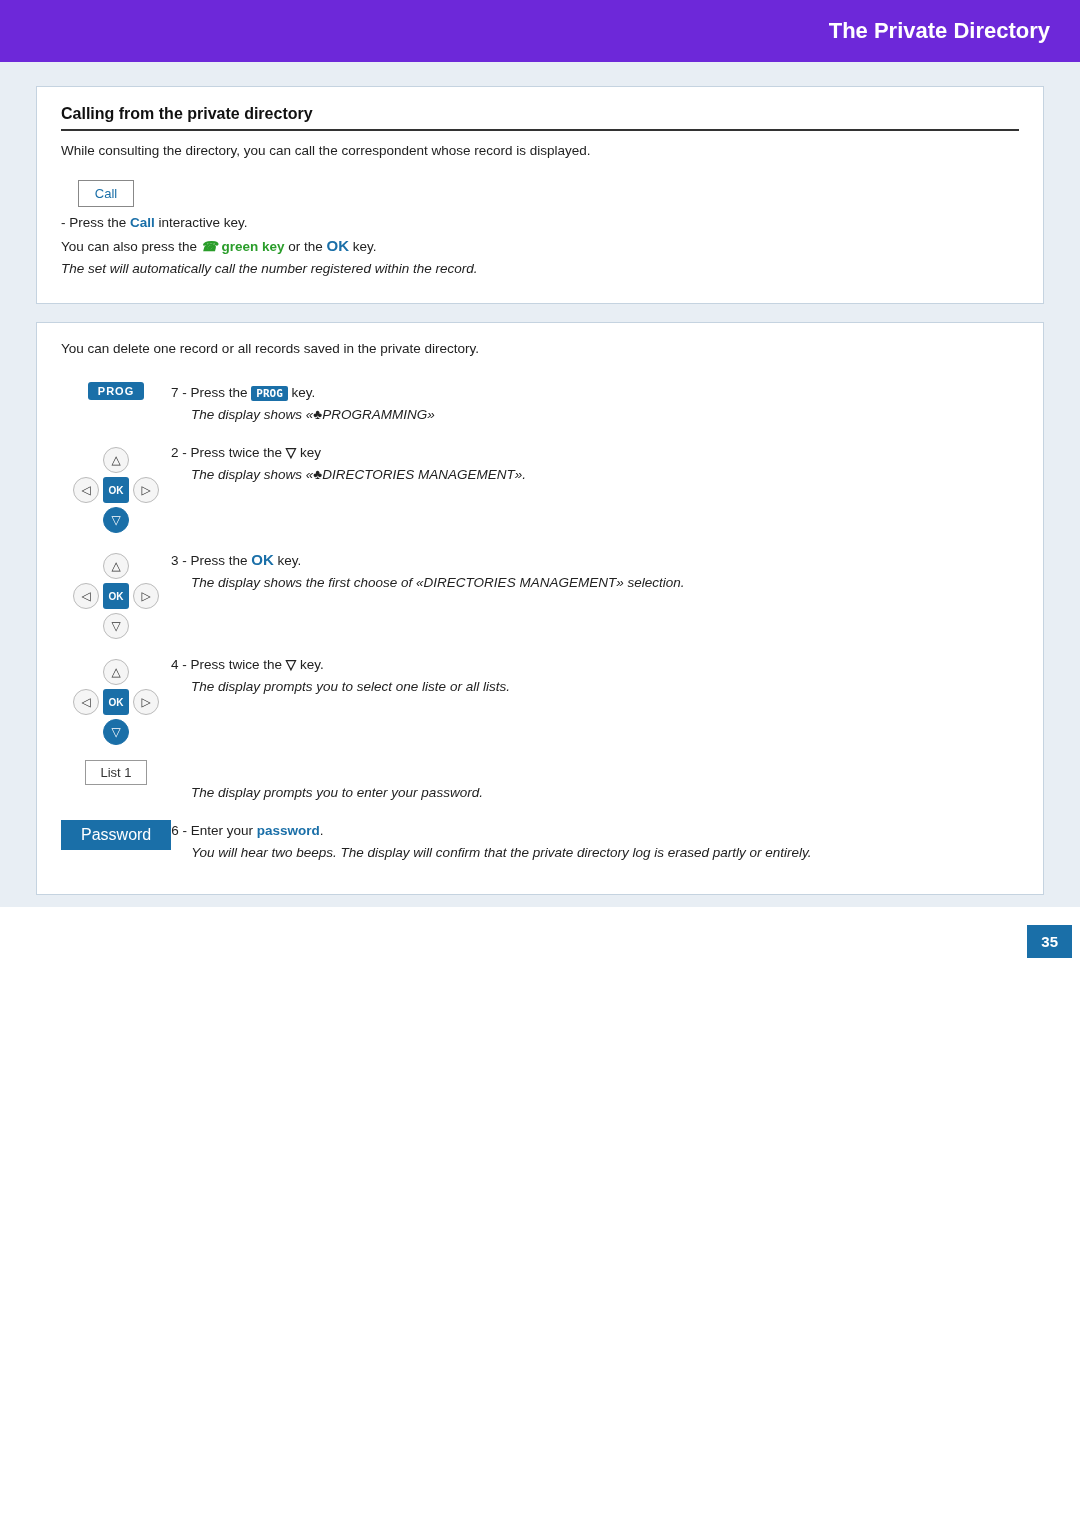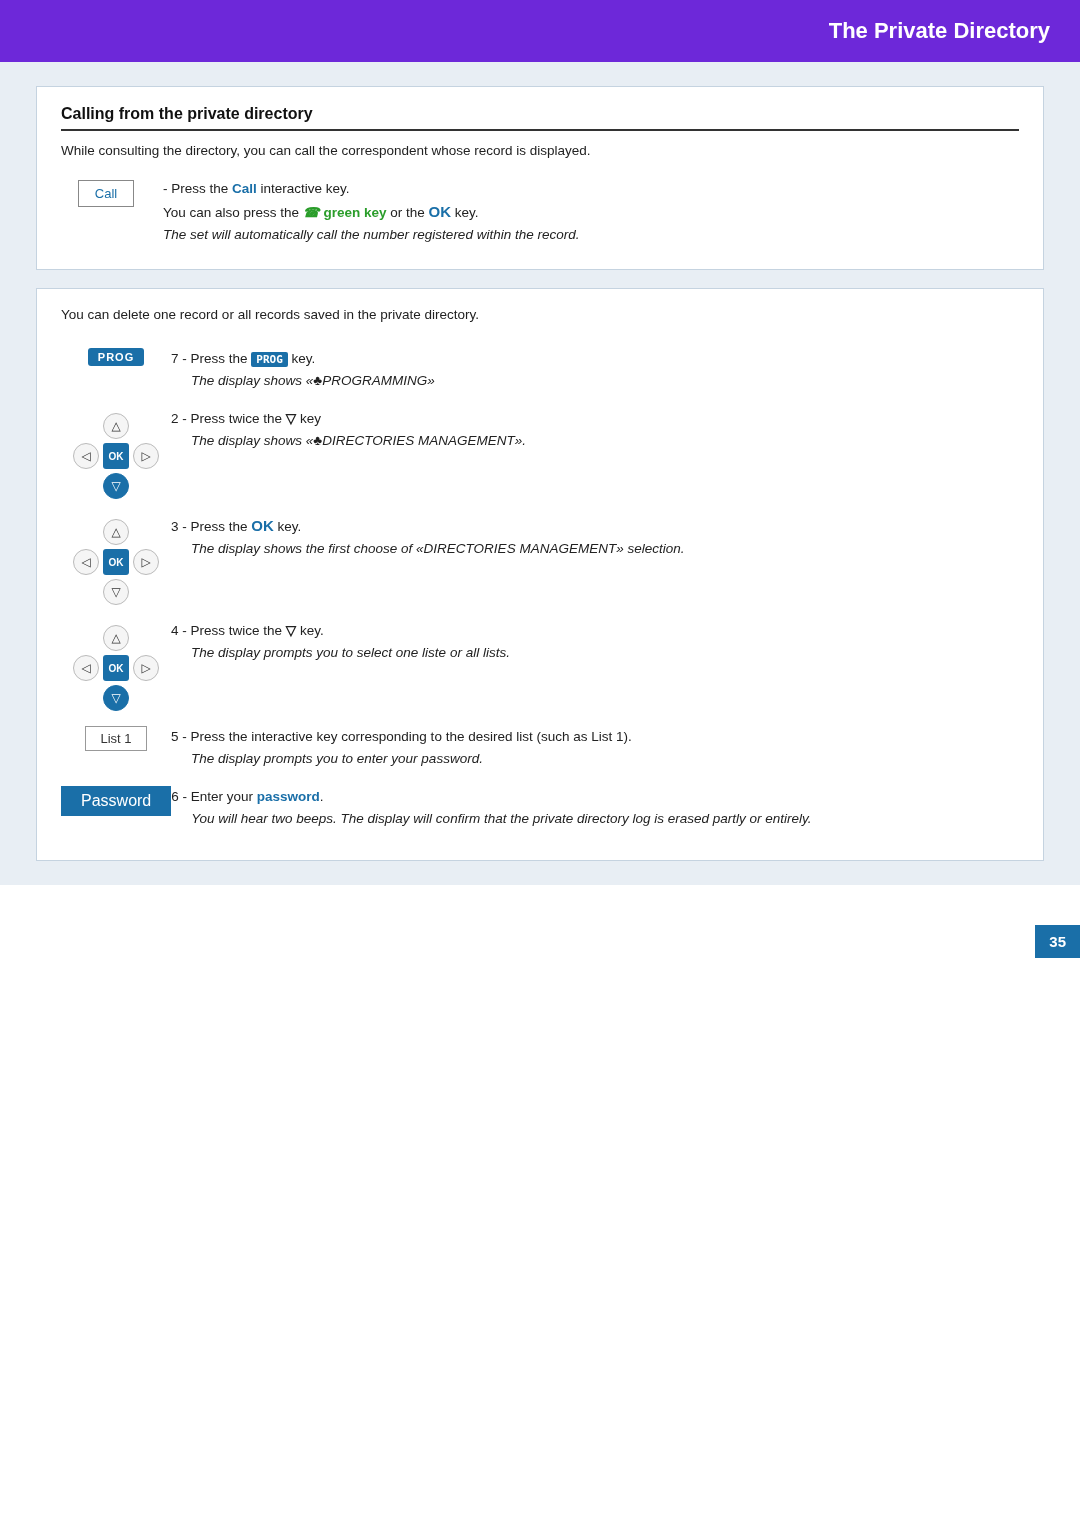--- a/index.html
+++ b/index.html
@@ -20,21 +20,21 @@
     .page-header {
       background: #6d28d9;
       color: #fff;
       text-align: right;
       padding: 18px 30px;
       font-size: 22px;
       font-weight: bold;
     }
     
     .content {
-      padding: 24px 36px 24px 36px;
+      padding: 24px 36px 12px 36px;
       background: #e8eef4;
       margin: 0;
     }
     
     .section-box {
       background: #fff;
       border: 1px solid #c5d3e0;
       margin-bottom: 0px;
       padding: 18px 24px 24px 24px;
     }
@@ -47,23 +47,23 @@
       color: #111;
     }
     .section-intro {
       font-size: 13.5px;
       color: #222;
       margin-bottom: 16px;
     }
     
     .call-row {
       display: flex;
-      flex-direction: row;
+      flex-direction: column;
       align-items: flex-start;
-      gap: 12px;
+      gap: 5px;
       margin-top: 20px;
     }
     .call-btn-wrap {
       min-width: 90px;
       display: flex;
       align-items: flex-start;
       justify-content: center;
       padding-top: 2px;
     }
     .call-btn {
@@ -218,21 +218,21 @@
       font-weight: normal;
       display: inline-block;
       cursor: pointer;
       min-width: 100px;
       text-align: center;
     }
     
     .page-number-tab {
       position: absolute;
       bottom: 570px;
-      right: 0px;
+      right: 8px;
       background: #1a6fa8;
       color: #fff;
       font-weight: bold;
       font-size: 15px;
       padding: 8px 14px;
       min-width: 44px;
       text-align: center;
     }
     
     .section-gap { height: 18px; background: #e8eef4; }
@@ -398,21 +398,21 @@
           <span>4 - Press twice the </span><span class="bold-key">▽</span><span> key.</span><br>
           <em>The display prompts you to select one liste or all lists.</em>
         </div>
       </div>
 
       <div class="step-item">
         <div class="step-icon-col">
           <div class="list1-btn">List 1</div>
         </div>
         <div class="step-desc-col">
-          <span>5 - Press the interactive key corresponding to the desired list (such as List 1).</span><br>
+          <br>
           <em>The display prompts you to enter your password.</em>
         </div>
       </div>
 
       <div class="step-item">
         <div class="step-icon-col">
           <div class="password-btn">Password</div>
         </div>
         <div class="step-desc-col">
           <span>6 - Enter your </span><span class="bold-key" style="color:#1a6fa8;">password</span><span>.</span><br>

